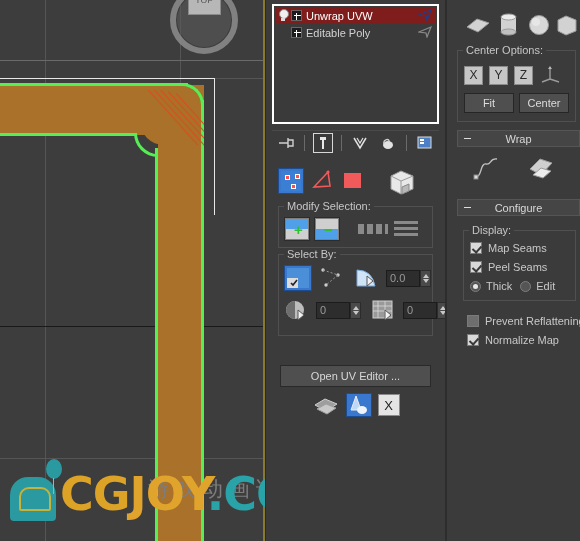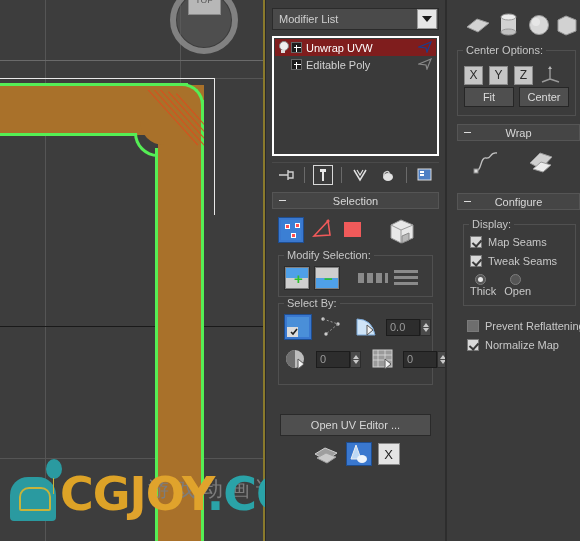--- a/index.html
+++ b/index.html
@@ -254,21 +254,21 @@
     margin: 5px 6px;
   }
 
   
   .shapes-row { display: flex; align-items: center; gap: 6px; padding: 8px 4px 6px 14px; }
   .align-btns { display: flex; align-items: center; gap: 6px; }
   .axis-btn {
     width: 19px; height: 19px; background: #c6c6c6; border: 1px solid #8a8a8a;
     color: #2a2a2a; font-size: 12px; text-align: center; line-height: 17px;
   }
-  .fitcenter { display: flex; gap: 5px; margin-top: 0; }
+  .fitcenter { display: flex; gap: 5px; margin-top: 6px; }
   .fc-btn {
     flex: 1; height: 20px; background: #4f4f4f; border: 1px solid #262626;
     color: #dcdcdc; font-size: 11px; text-align: center; line-height: 18px;
   }
   .chk-row { display: flex; align-items: center; margin-bottom: 7px; }
   .chk {
     width: 12px; height: 12px; background: #d9d9d9; border: 1px solid #7a7a7a;
     margin-right: 6px; position: relative; flex: none;
   }
   .chk.off { background: #6e6e6e; }
@@ -278,21 +278,21 @@
   }
   .radio-row { display: flex; align-items: center; gap: 8px; margin-top: 2px; }
   .rad {
     width: 11px; height: 11px; border-radius: 50%; background: #555;
     border: 1px solid #7d7d7d; margin-right: 5px; position: relative; flex: none;
   }
   .rad.on:after {
     content: ""; position: absolute; left: 2px; top: 2px; width: 5px; height: 5px;
     border-radius: 50%; background: #e8e8e8;
   }
-  .rad-item { display: flex; align-items: center; flex-direction: column; }
+  .rad-item { display: flex; align-items: center; }
   .small-lbl { font-size: 11px; color: #c8c8c8; }
 </style>
 </head>
 <body>
 
 <div id="app">
 
   <div class="viewport">
 
     <div class="vp-grid-line" style="left:45px;top:0;width:1px;height:541px;"></div>
@@ -337,26 +337,20 @@
     <div class="watermark">
       <div class="wm-robot"></div>
       <div class="wm-balloon"></div>
       <div class="wm-cn">游戏动画论坛</div>
       <div class="wm-cgjoy"><span class="wm-cg">CG</span><span class="wm-joy">JOY</span><span class="wm-dot">.COM</span></div>
     </div>
   </div>
 
   <div class="cmd-panel">
 
-    <div class="combo">
-      <span class="combo-text">Modifier List</span>
-      <span class="combo-arrow">
-          <i></i>
-        </span>
-    </div>
 
     <div class="stack-box">
       <div class="stack-row sel">
         <span class="bulb"></span>
         <span class="plusbox"></span>
         <span>Unwrap UVW</span>
         <span class="arrow-glyph">
           <svg width="14" height="12" viewBox="0 0 14 12">
               <path d="M13 1 L1 6 L8 7 L9 11 Z" fill="none" stroke="#1a3f8f" stroke-width="1.2"></path>
             </svg>
@@ -404,24 +398,20 @@
       <span class="st-icon">
         <svg width="20" height="20" viewBox="0 0 20 20">
             <rect x="3" y="4" width="13" height="11" fill="#4d7fc4" stroke="#dcdcdc"></rect>
             <rect x="5" y="6" width="4" height="2" fill="#fff"></rect>
             <rect x="5" y="9" width="4" height="2" fill="#fff"></rect>
           </svg>
       </span>
     </div>
 
     <div class="rollout">
-      <div class="rollout-head">
-        <span class="minus"></span>
-        <span class="rollout-title">Selection</span>
-      </div>
       <div class="rollout-body">
 
         <div class="so-row">
           <span class="btn-icon active">
             <span class="ico-vert">
               <span style="left:4px;top:4px;"></span>
               <span style="left:14px;top:3px;"></span>
               <span style="left:10px;top:13px;"></span>
             </span>
           </span>
@@ -632,30 +622,30 @@
       <div style="padding:6px 2px;">
         <div class="group" style="margin:8px 2px 14px 4px;padding:11px 6px 8px 6px;">
           <span class="group-label">Display:</span>
 
           <div class="chk-row">
             <span class="chk on"></span>
             <span class="small-lbl">Map Seams</span>
           </div>
           <div class="chk-row">
             <span class="chk on"></span>
-            <span class="small-lbl">Tweak Seams</span>
+            <span class="small-lbl">Peel Seams</span>
           </div>
           <div class="radio-row">
             <span class="rad-item">
               <span class="rad on"></span>
               <span class="small-lbl">Thick</span>
             </span>
             <span class="rad-item">
               <span class="rad"></span>
-              <span class="small-lbl">Open</span>
+              <span class="small-lbl">Edit</span>
             </span>
           </div>
         </div>
 
         <div class="chk-row" style="margin-left:8px;">
           <span class="chk off"></span>
           <span class="small-lbl" style="white-space:nowrap;">Prevent Reflattening</span>
         </div>
         <div class="chk-row" style="margin-left:8px;">
           <span class="chk on"></span>

